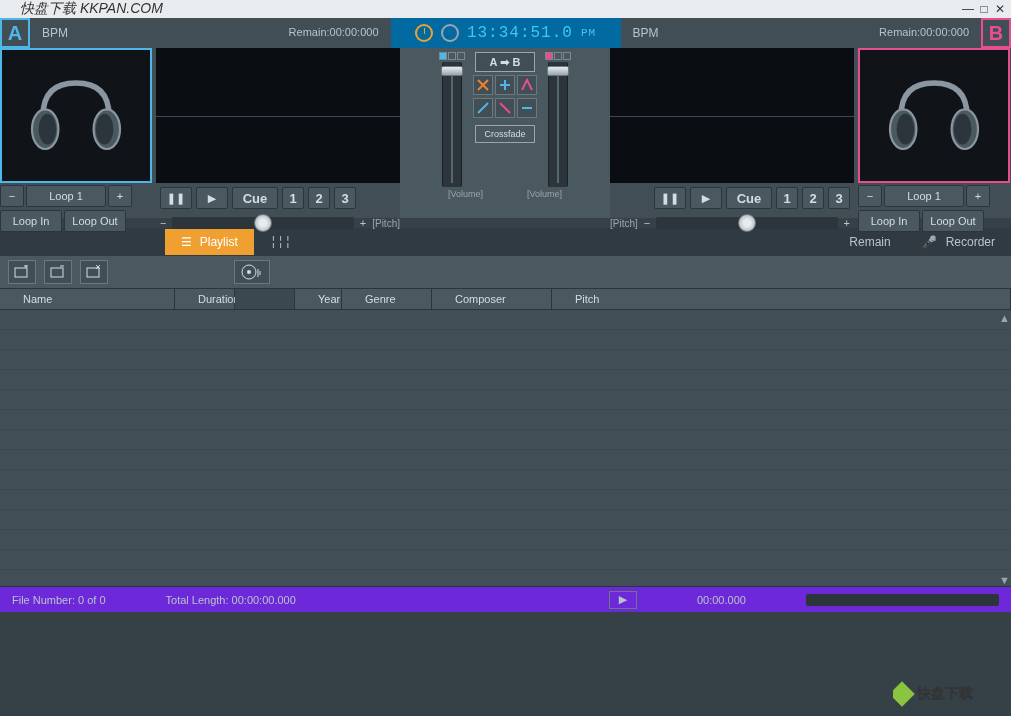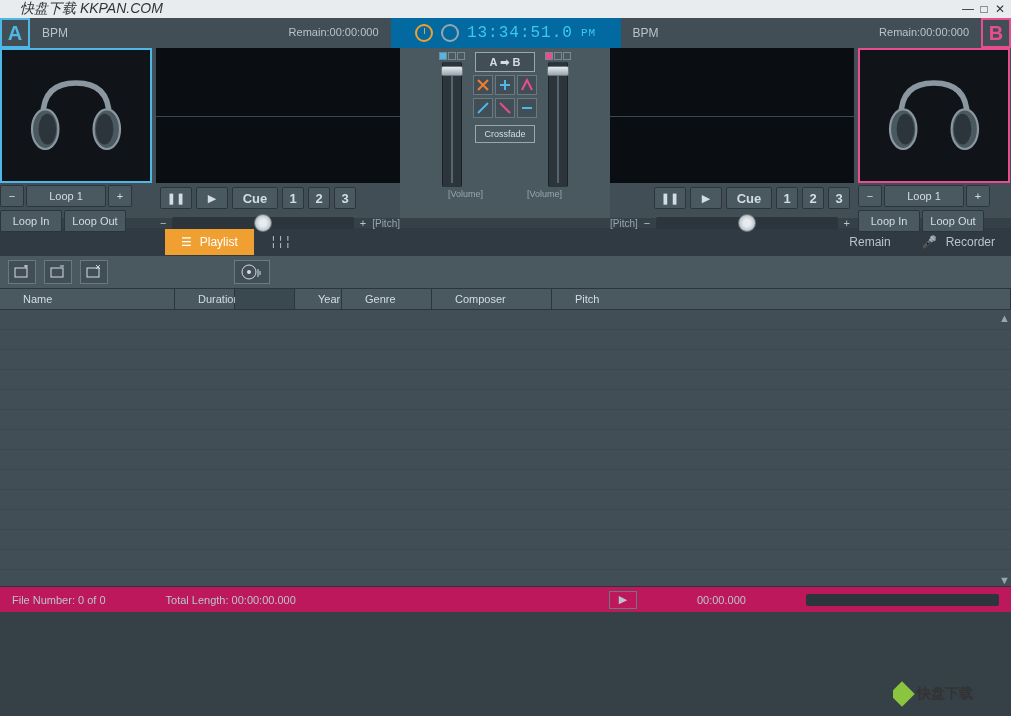--- a/index.html
+++ b/index.html
@@ -68,21 +68,21 @@
 
 .tool-row { height: 32px; display: flex; align-items: center; background: #4a5860; padding: 0 8px; gap: 8px; }
 .tool-btn { width: 28px; height: 24px; border: 1px solid #6a7880; background: #414e56; display: flex; align-items: center; justify-content: center; cursor: pointer; }
 
 .grid-header { height: 22px; background: #4a5860; display: flex; border-top: 1px solid #2c353c; border-bottom: 1px solid #2c353c; }
 .gh-cell { padding: 4px 23px; border-right: 1px solid #2c353c; font-size: 11px; color: #d4dde3; }
 .grid-body { height: 276px; background: #414e56; position: relative; }
 .grid-body .row { height: 20px; border-bottom: 1px solid #3a4850; }
 .scroll-arrow { position: absolute; right: 2px; width: 10px; height: 10px; color: #9aa6ae; }
 
-.status-bar { height: 26px; background: #be185d; display: flex; align-items: center; padding: 0 12px; gap: 60px; border-top: 1px solid #2c353c; }
+.status-bar { height: 26px; background: #6d28d9; display: flex; align-items: center; padding: 0 12px; gap: 60px; border-top: 1px solid #2c353c; }
 .status-bar .play-mini { width: 28px; height: 18px; border: 1px solid #6a7880; display: flex; align-items: center; justify-content: center; }
 
 .headphone-svg { width: 120px; height: 110px; }
 
 .watermark { position: absolute; top: 0; left: 20px; color: #333; font-size: 14px; font-style: italic; }
 .watermark2 { position: absolute; bottom: 4px; right: 8px; }
 </style>
 </head>
 <body>
 

